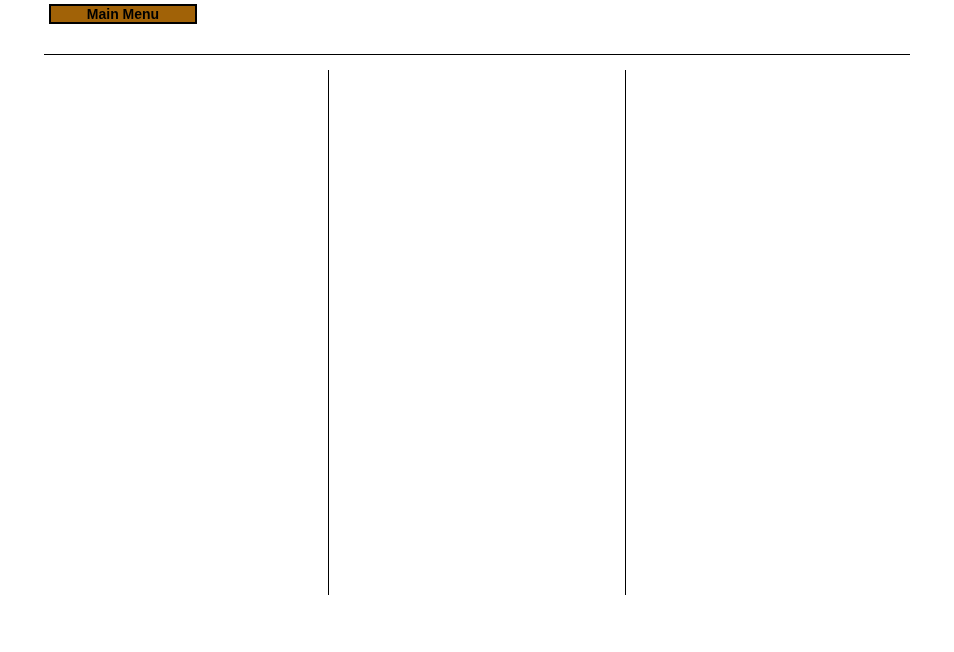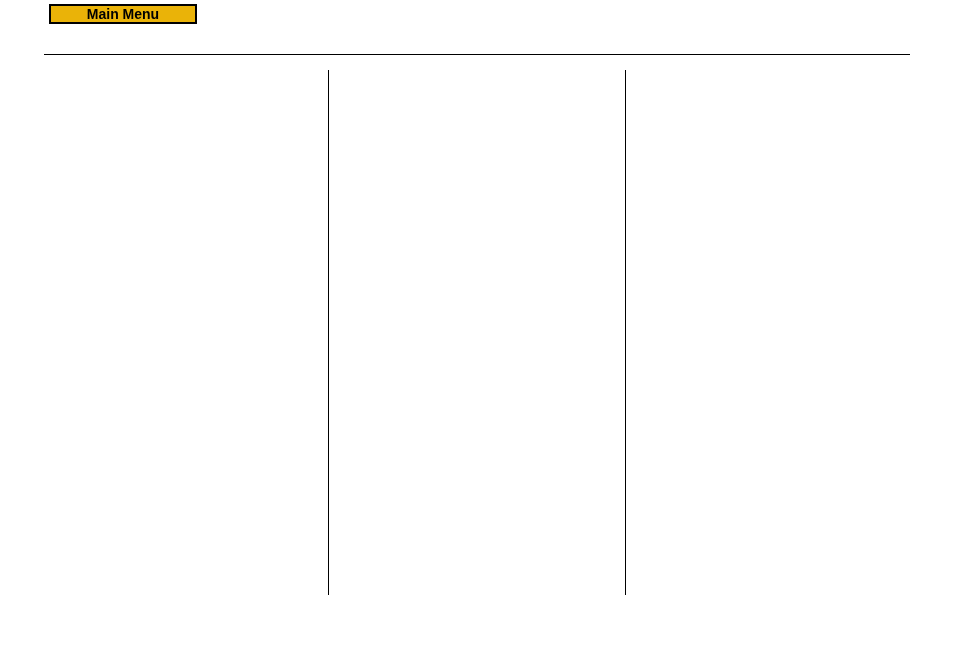--- a/index.html
+++ b/index.html
@@ -13,21 +13,21 @@
       width: 954px;
       height: 652px;
       position: relative;
     }
     .container {
       padding: 4px 44px 0 44px;
       width: 100%;
     }
     .main-menu-btn {
       border: 2px solid #000;
-      background: #eab308;
+      background: #a16207;
       font-family: Arial, sans-serif;
       font-size: 14px;
       font-weight: bold;
       width: 148px;
       height: 20px;
       text-align: center;
       cursor: pointer;
       margin-left: 5px;
       display: flex;
       align-items: center;

